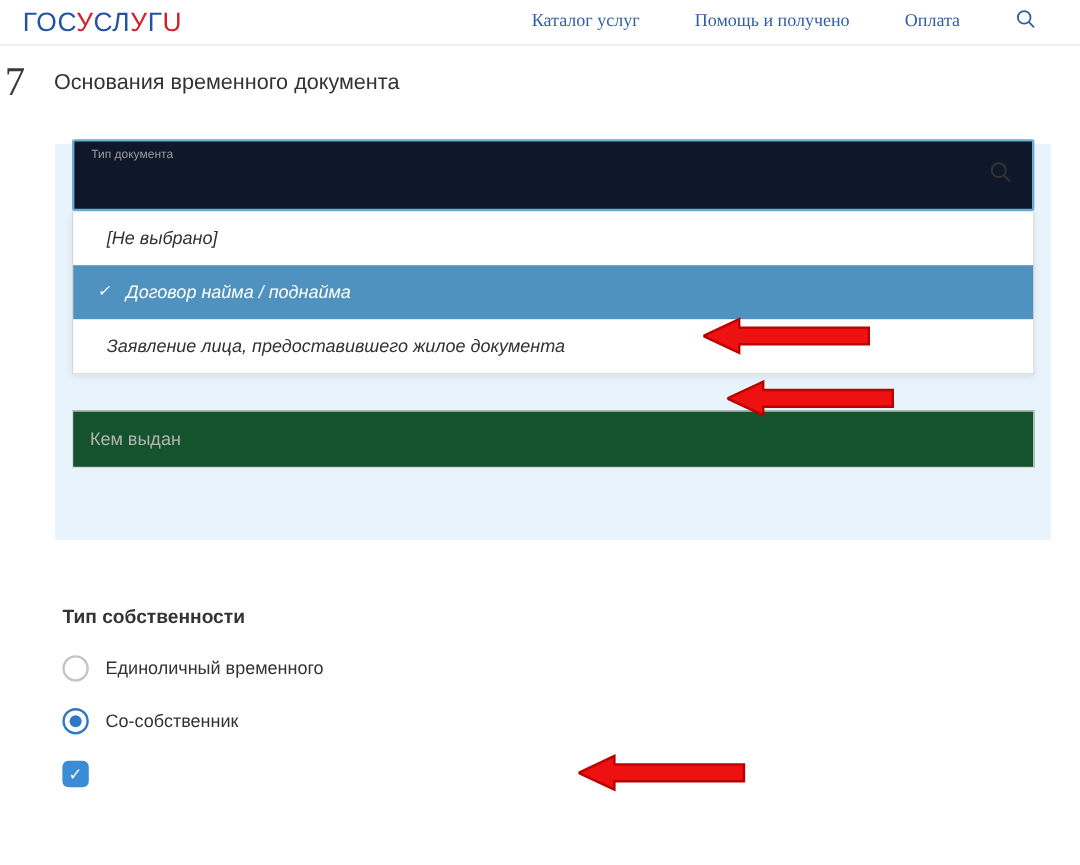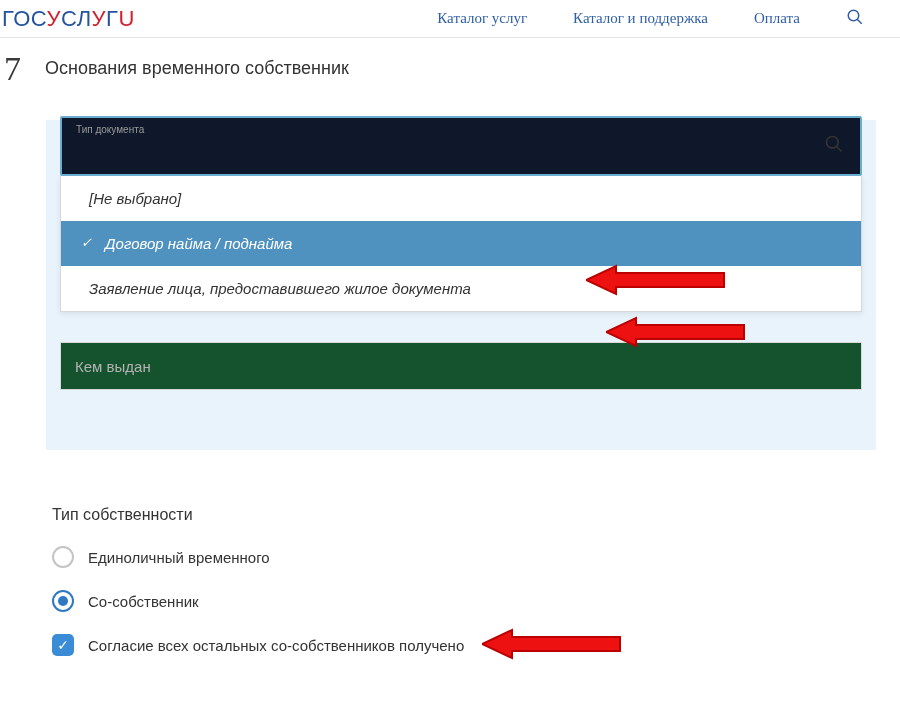--- a/index.html
+++ b/index.html
@@ -15,21 +15,21 @@
     display: flex;
     align-items: center;
     padding: 8px 0;
     border-bottom: 1px solid #e6e6e6;
     height: 38px;
   }
   .logo {
     font-size: 22px;
     font-weight: 400;
     letter-spacing: 0.5px;
-    padding-left: 2px;
+    padding-left: 19px;
   }
   .logo .b { color: #2454a0; }
   .logo .r { color: #d0222e; }
   .nav {
     display: flex;
     gap: 46px;
     margin-left: auto;
     margin-right: 36px;
     align-items: center;
   }
@@ -129,21 +129,21 @@
     font-size: 15px;
   }
   .arrow {
     position: absolute;
     width: 140px;
     height: 40px;
     pointer-events: none;
   }
   .section-title {
     font-size: 16px;
-    font-weight: normal;
+    font-weight: bold;
     color: #333;
     margin: 56px 0 22px 52px;
   }
   .radio-row, .check-row {
     display: flex;
     align-items: center;
     margin: 0 0 22px 52px;
     font-size: 15px;
     color: #333;
     position: relative;
@@ -182,34 +182,34 @@
 </style>
 </head>
 <body>
 
 <div class="header">
   <div class="logo">
     <span class="b">Г</span><span class="b">О</span><span class="b">С</span><span class="r">У</span><span class="b">С</span><span class="b">Л</span><span class="r">У</span><span class="b">Г</span><span class="r">U</span>
   </div>
   <div class="nav">
     <span class="nav-item">Каталог услуг</span>
-    <span class="nav-item">Каталог и поддержка</span>
+    <span class="nav-item">Помощь и получено</span>
     <span class="nav-item">Оплата</span>
     <span class="search-icon-top">
       <svg viewBox="0 0 24 24">
           <circle cx="10" cy="10" r="7"></circle>
           <line x1="15" y1="15" x2="21" y2="21"></line>
         </svg>
     </span>
   </div>
 </div>
 
 <div class="step">
   <div class="step-num">7</div>
-  <div class="step-title">Основания временного собственник</div>
+  <div class="step-title">Основания временного документа</div>
 </div>
 
 <div class="panel">
   <div class="select-wrap">
     <div class="select-box">
       <span class="select-label">Тип документа</span>
       <span class="select-search-icon">
         <svg viewBox="0 0 24 24">
             <circle cx="10" cy="10" r="7"></circle>
             <line x1="15" y1="15" x2="21" y2="21"></line>
@@ -242,17 +242,16 @@
   <span>Единоличный временного</span>
 </div>
 
 <div class="radio-row">
   <span class="radio selected"></span>
   <span>Со-собственник</span>
 </div>
 
 <div class="check-row">
   <span class="checkbox">✓</span>
-  <span>Согласие всех остальных со-собственников получено</span>
   <svg class="arrow" style="position:absolute; left:430px; top:-10px" viewBox="0 0 140 40" width="140" height="40">
     <polygon points="0,20 30,6 30,13 138,13 138,27 30,27 30,34" fill="#e11" stroke="#b00" stroke-width="2"></polygon>
   </svg>
 </div>
 
 </body></html>

